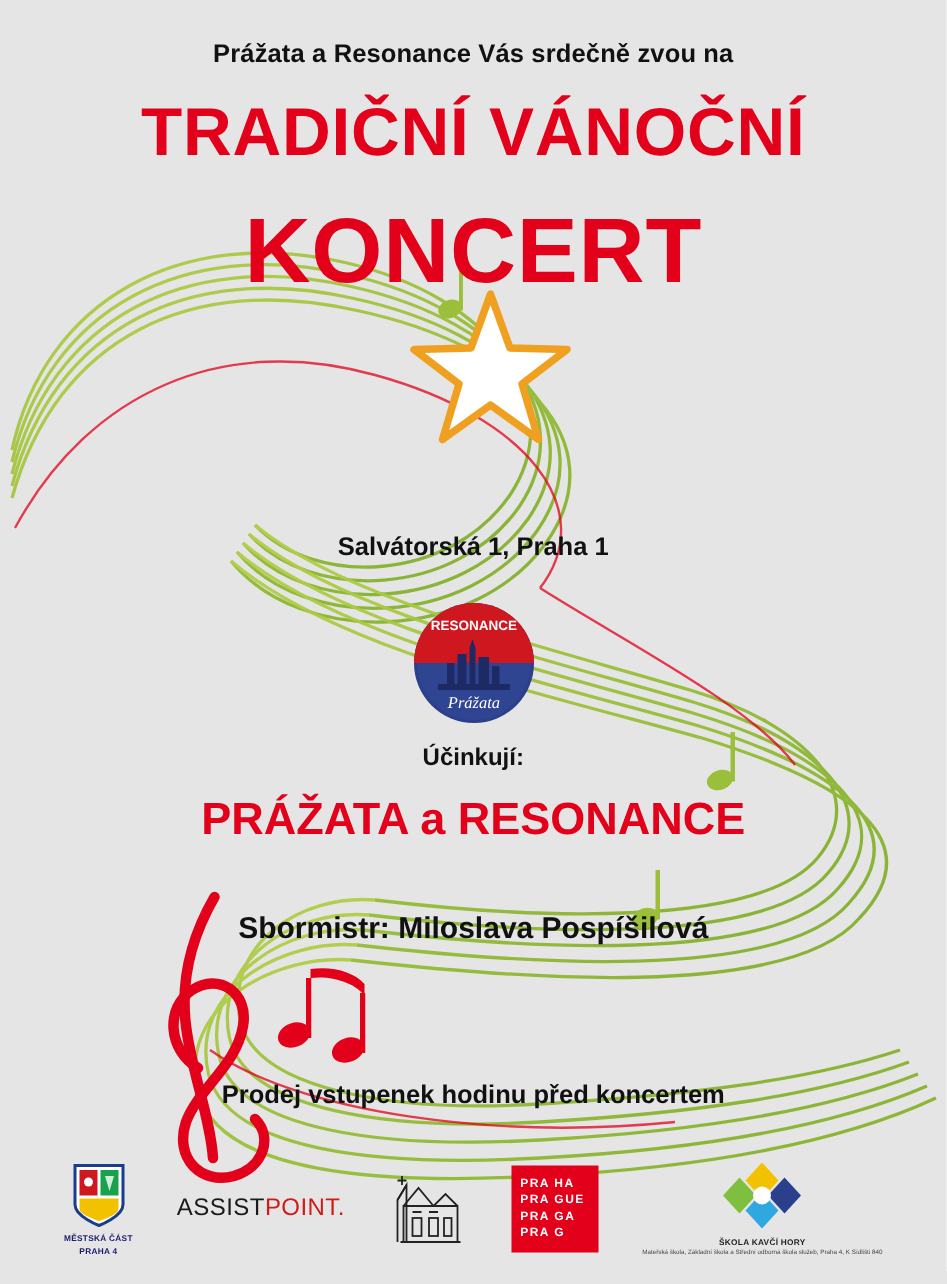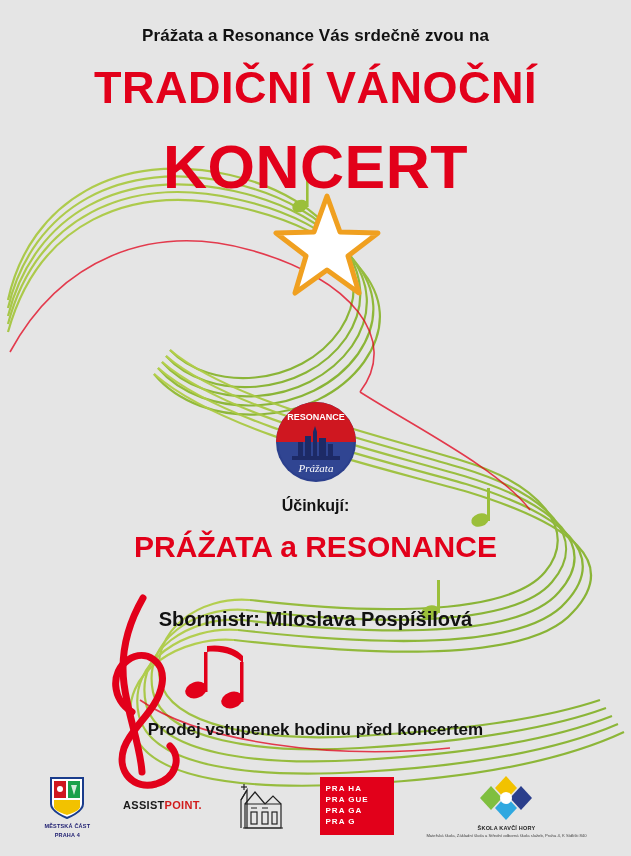--- a/index.html
+++ b/index.html
@@ -142,29 +142,29 @@
     display: block;
     margin-top: 2px;
     font-size: 5.5px;
     font-weight: bold;
     letter-spacing: 0.2px;
     color: #1a1a6e;
   }
   .logo-caption.dark { color: #222; }
 
   .assistpoint {
-    font-size: 11px;
-    font-weight: bold;
+    font-size: 16px;
+    font-weight: normal;
     letter-spacing: 0.3px;
     color: #1a1a1a;
   }
   .assistpoint .red { color: #d11a1a; }
 
   .prague-box {
-    width: 74px;
+    width: 58px;
     height: 58px;
     background: #e2001a;
     color: #ffffff;
     font-size: 8px;
     font-weight: bold;
     line-height: 1.35;
     letter-spacing: 1px;
     display: flex;
     flex-direction: column;
     justify-content: center;
@@ -247,20 +247,21 @@
     </g>
 
     <g>
       <path d="M327,196 L340,232 L378,233 L348,256 L359,293 L327,270 L295,293 L306,256 L276,233 L314,232 Z" fill="#ffffff" stroke="#f0a020" stroke-width="5" stroke-linejoin="round"></path>
     </g>
   </svg>
 
   <div class="line invite">Prážata a Resonance Vás srdečně zvou na</div>
   <div class="line title1">TRADIČNÍ VÁNOČNÍ</div>
   <div class="line title2">KONCERT</div>
+  <div class="line address">Salvátorská 1, Praha 1</div>
 
   <svg class="badge" viewBox="0 0 88 88" xmlns="http://www.w3.org/2000/svg">
     <circle cx="44" cy="44" r="40" fill="#2b3f8c"></circle>
     <path d="M4,44 a40,40 0 0 1 80,0 Z" fill="#cf1720"></path>
     <path d="M6,44 a38,38 0 0 0 76,0 Z" fill="#3a4f9e" opacity="0.35"></path>
 
     <g fill="#1d2a66">
       <rect x="26" y="44" width="5" height="16"></rect>
       <rect x="33" y="38" width="6" height="22"></rect>
       <rect x="41" y="34" width="4" height="26"></rect>

